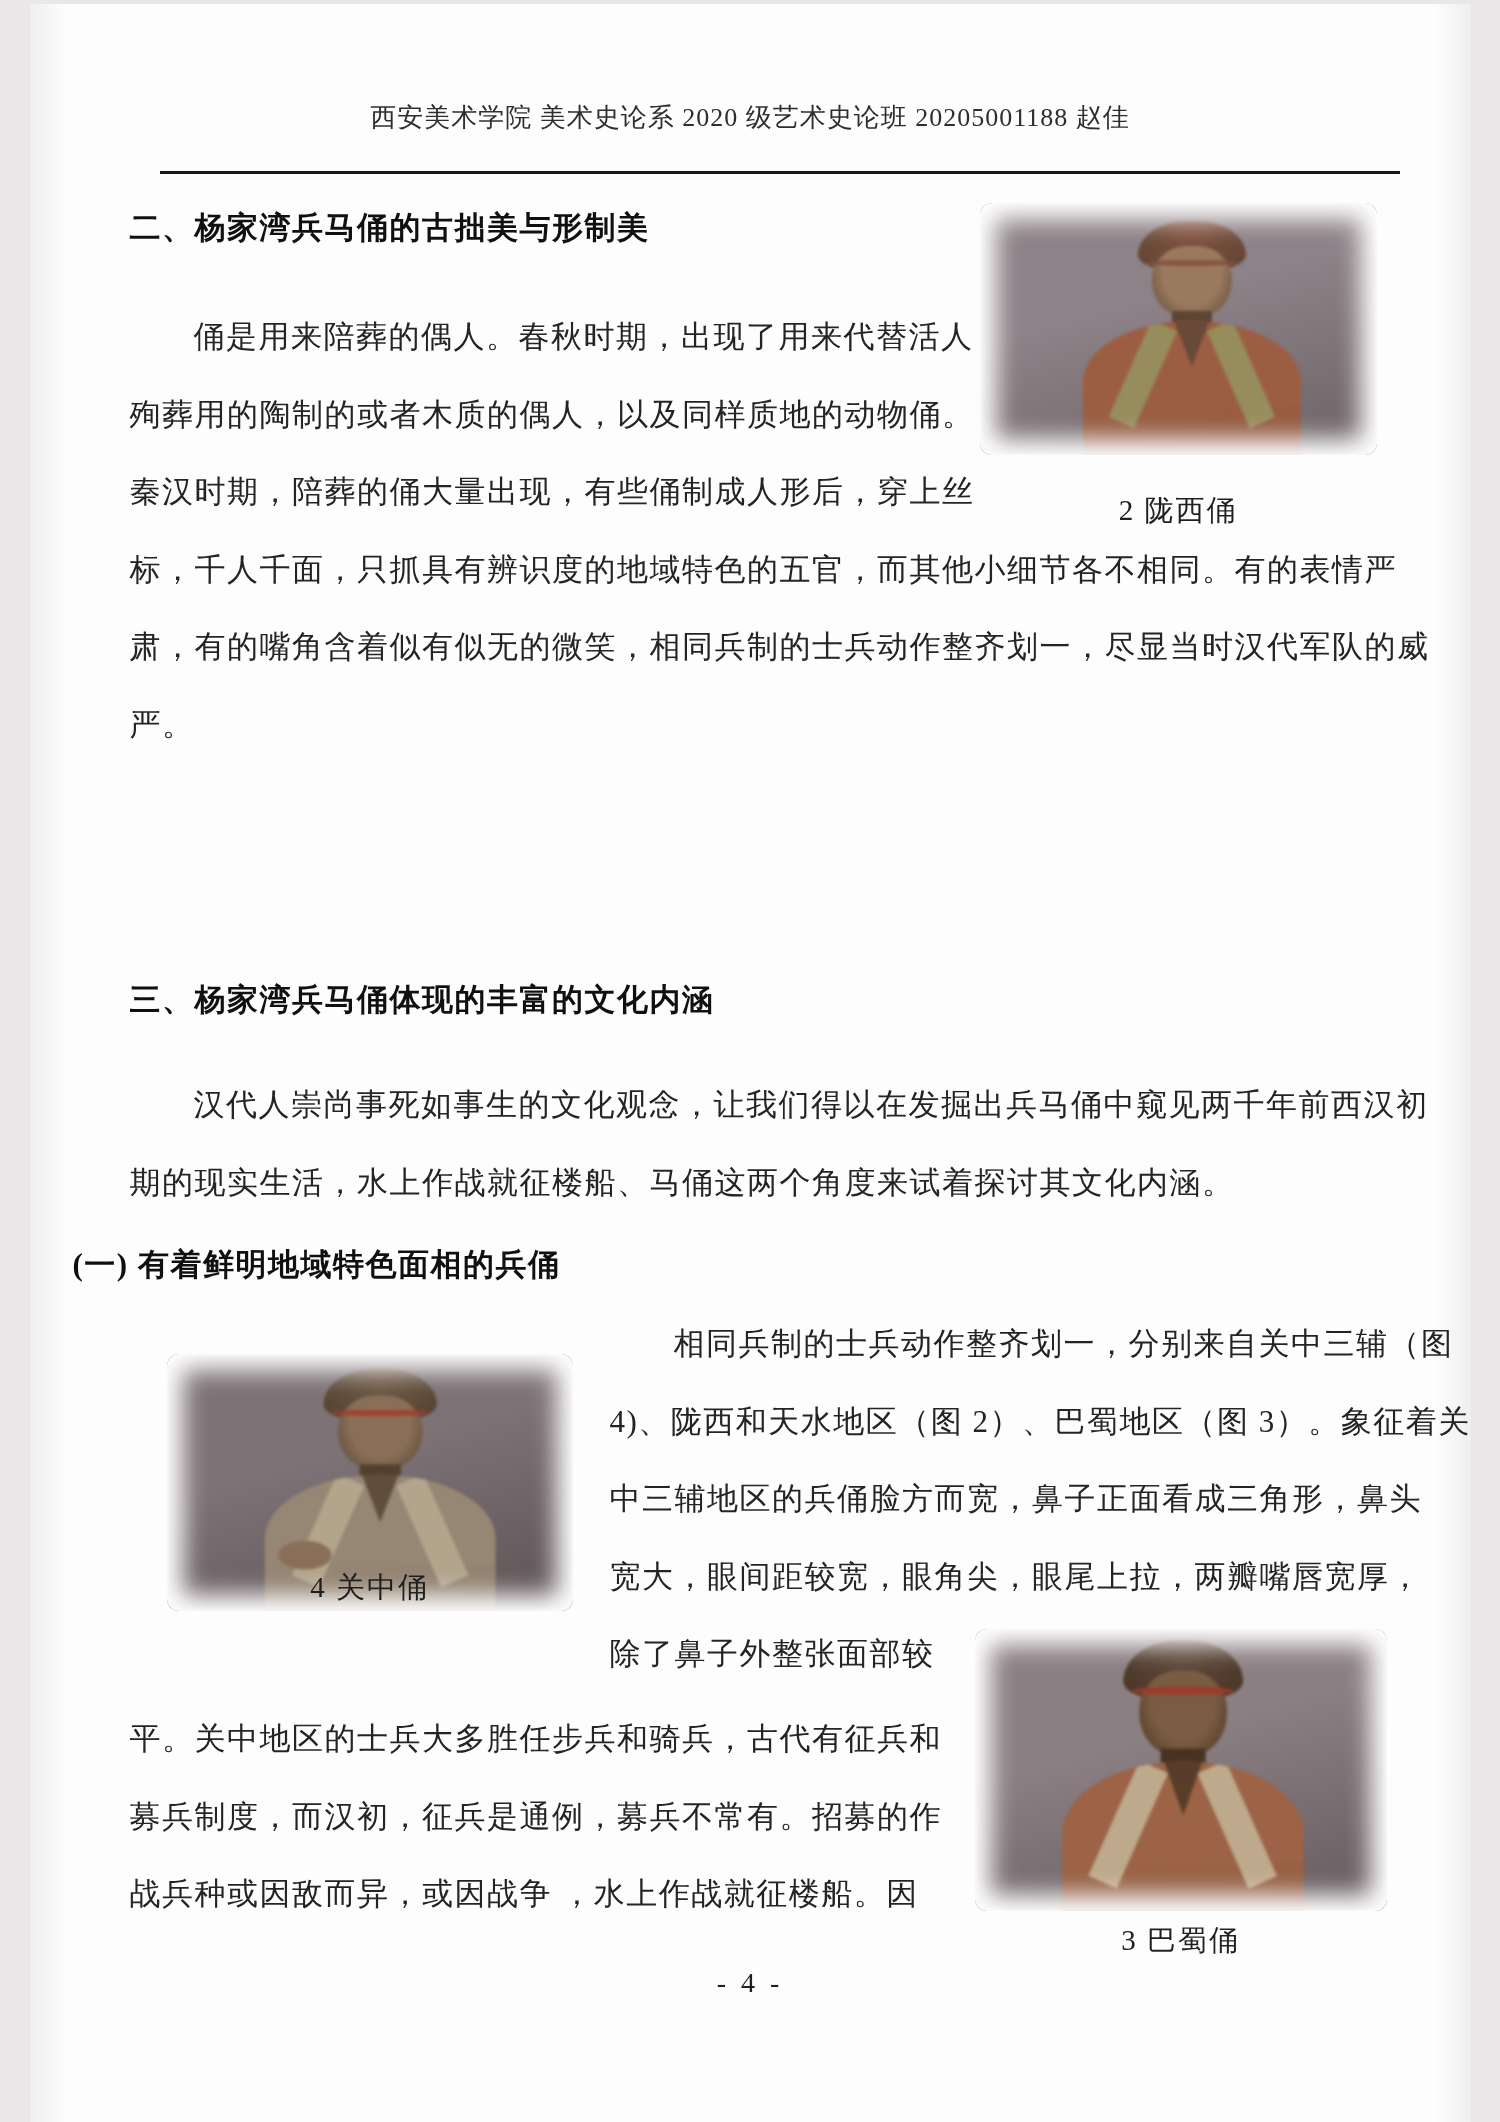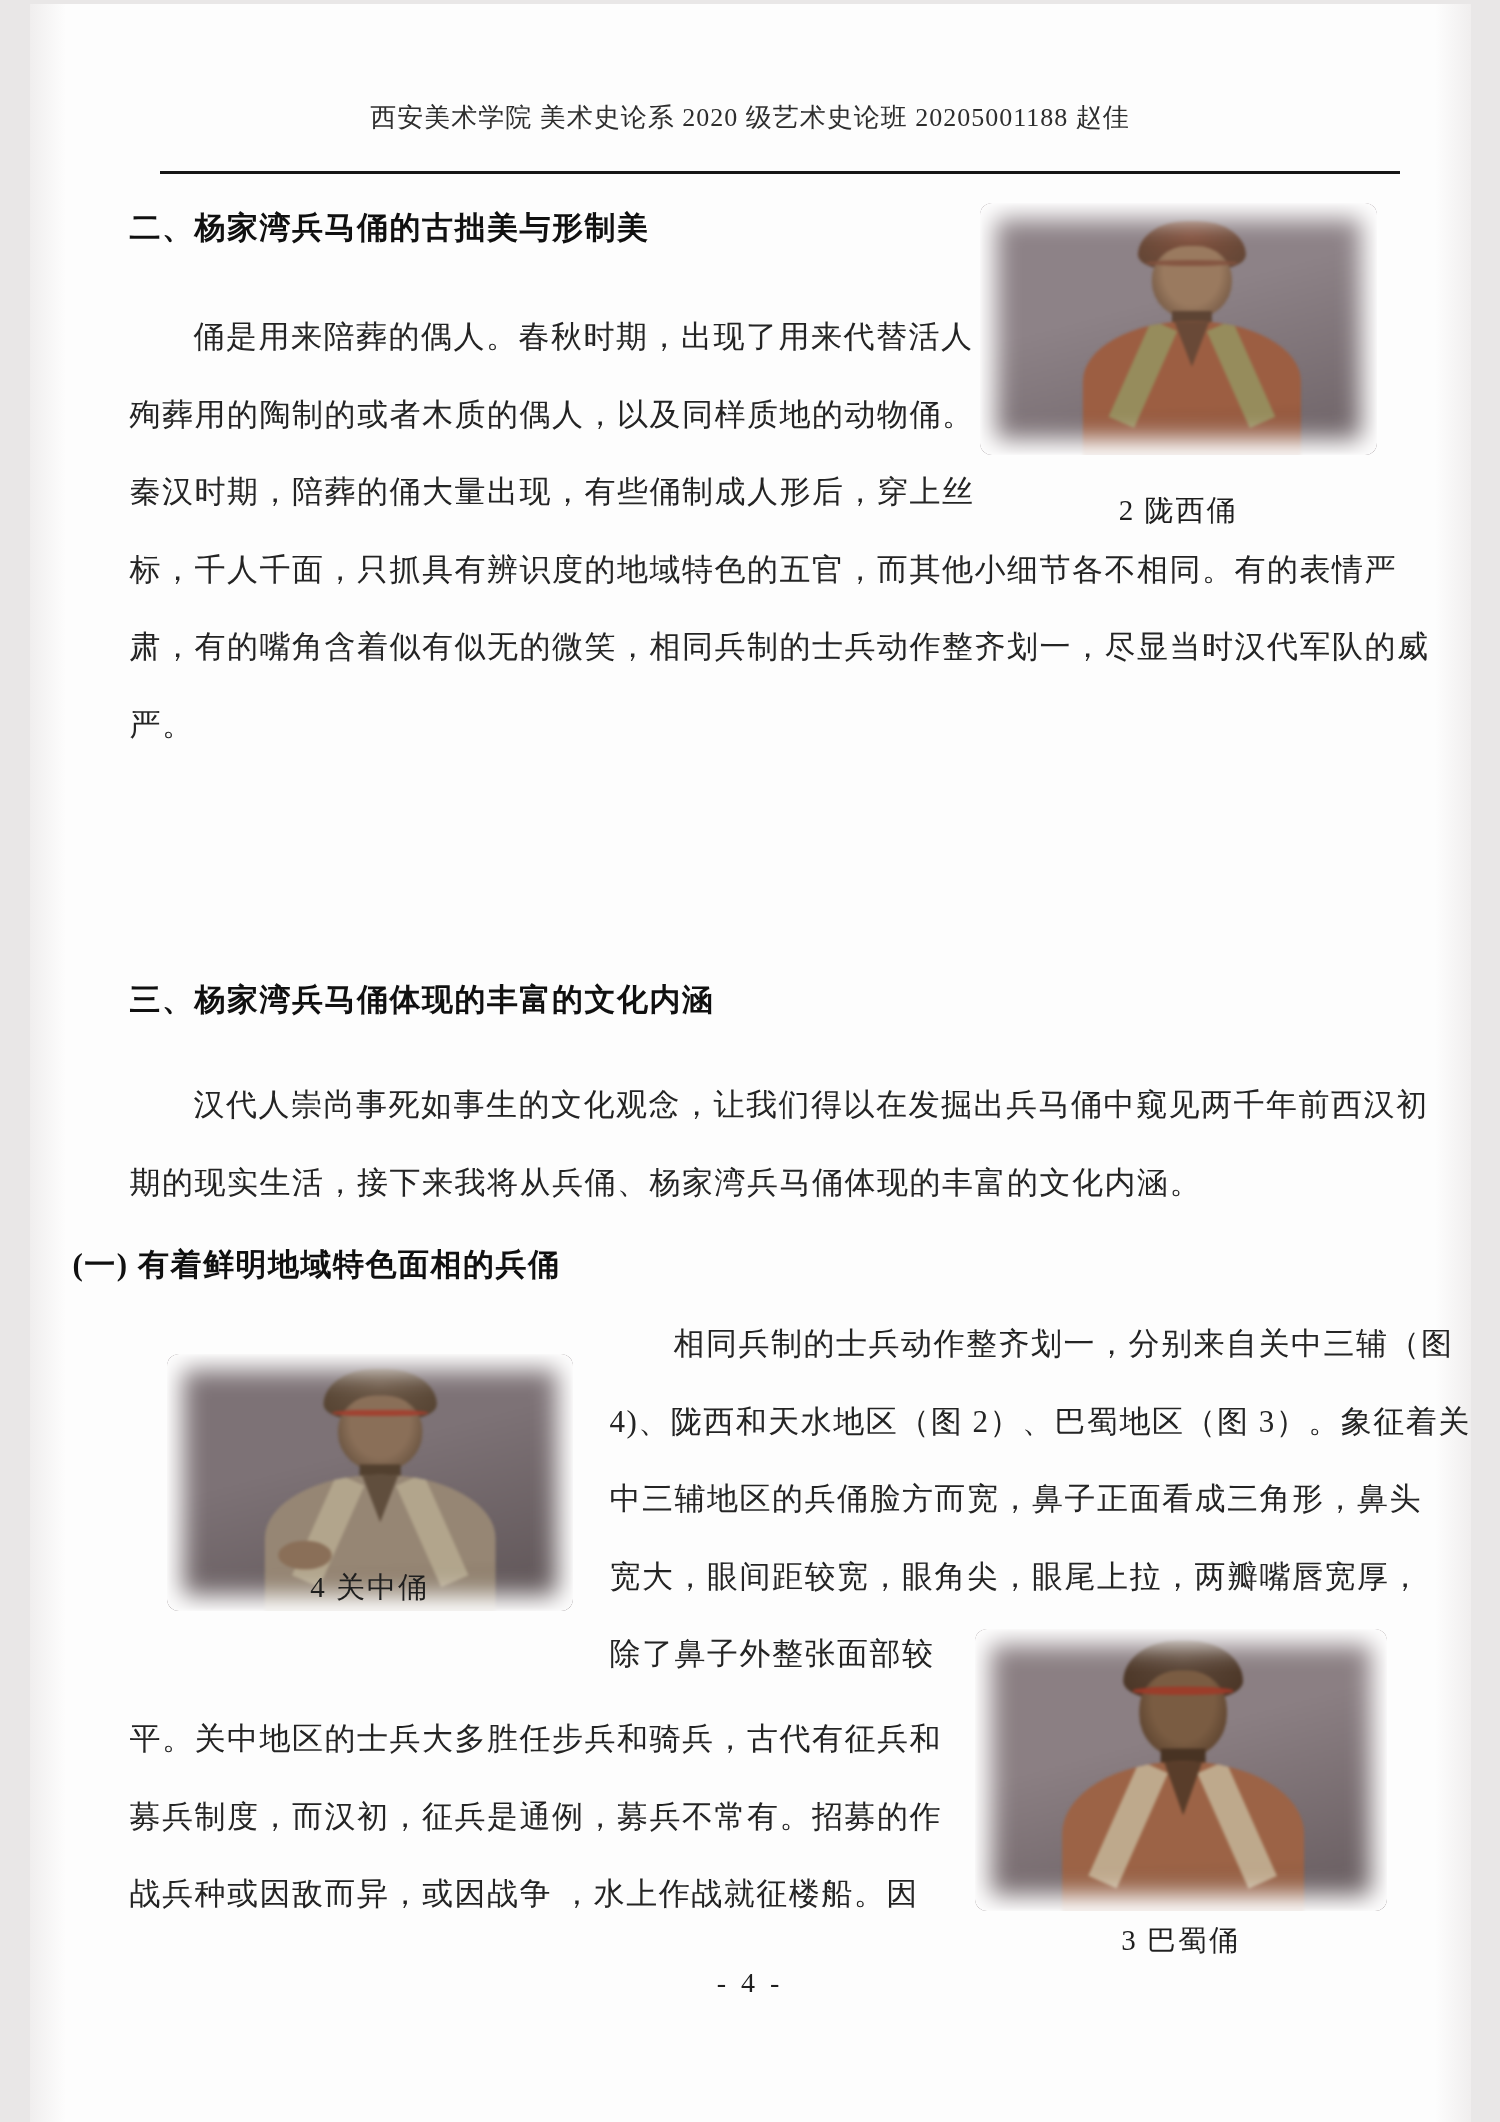--- a/index.html
+++ b/index.html
@@ -98,21 +98,21 @@
       </div>
     </div>
     <div class="vig"></div>
   </div>
   <div class="caption cap-longxi">2 陇西俑</div>
 
   <div class="h2 s3">三、杨家湾兵马俑体现的丰富的文化内涵</div>
 
   <div class="para pB">
     <div class="indent">汉代人崇尚事死如事生的文化观念，让我们得以在发掘出兵马俑中窥见两千年前西汉初</div>
-    <div>期的现实生活，接下来我将从兵俑、杨家湾兵马俑体现的丰富的文化内涵。</div>
+    <div>期的现实生活，水上作战就征楼船、马俑这两个角度来试着探讨其文化内涵。</div>
   </div>
 
   <div class="h3">(一) 有着鲜明地域特色面相的兵俑</div>
 
   <div class="photo ph-guanzhong" style="--bg1: #7d7276; --bg2: #5d5355; --cap: #6e5a49; --band: #a33d2e; --face: #8a6f58; --face2: #52402f; --robe: #968674; --robe2: #7b6c59; --collar: #b5a88f;">
     <div class="bg"></div>
     <div class="statue">
       <div class="cap"></div>
       <div class="face"></div>
       <div class="band"></div>

